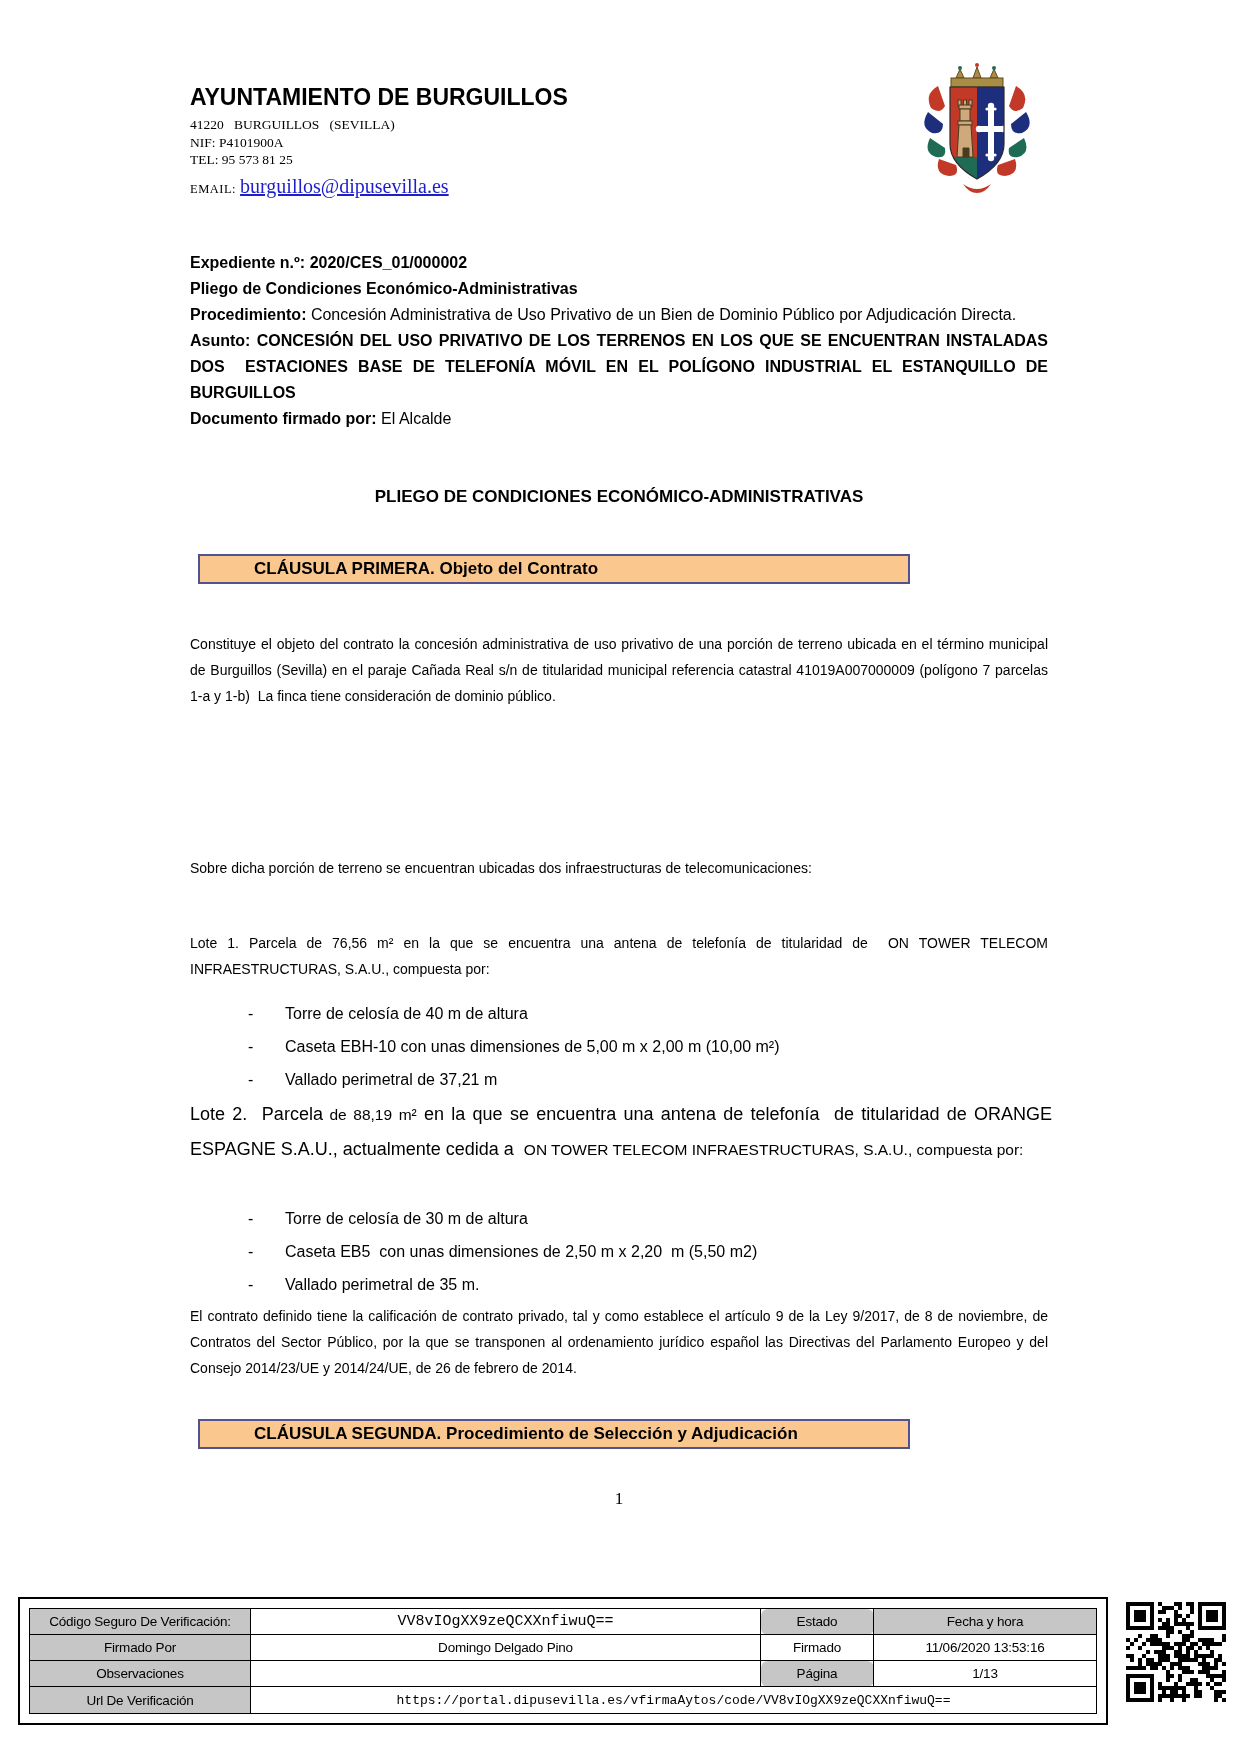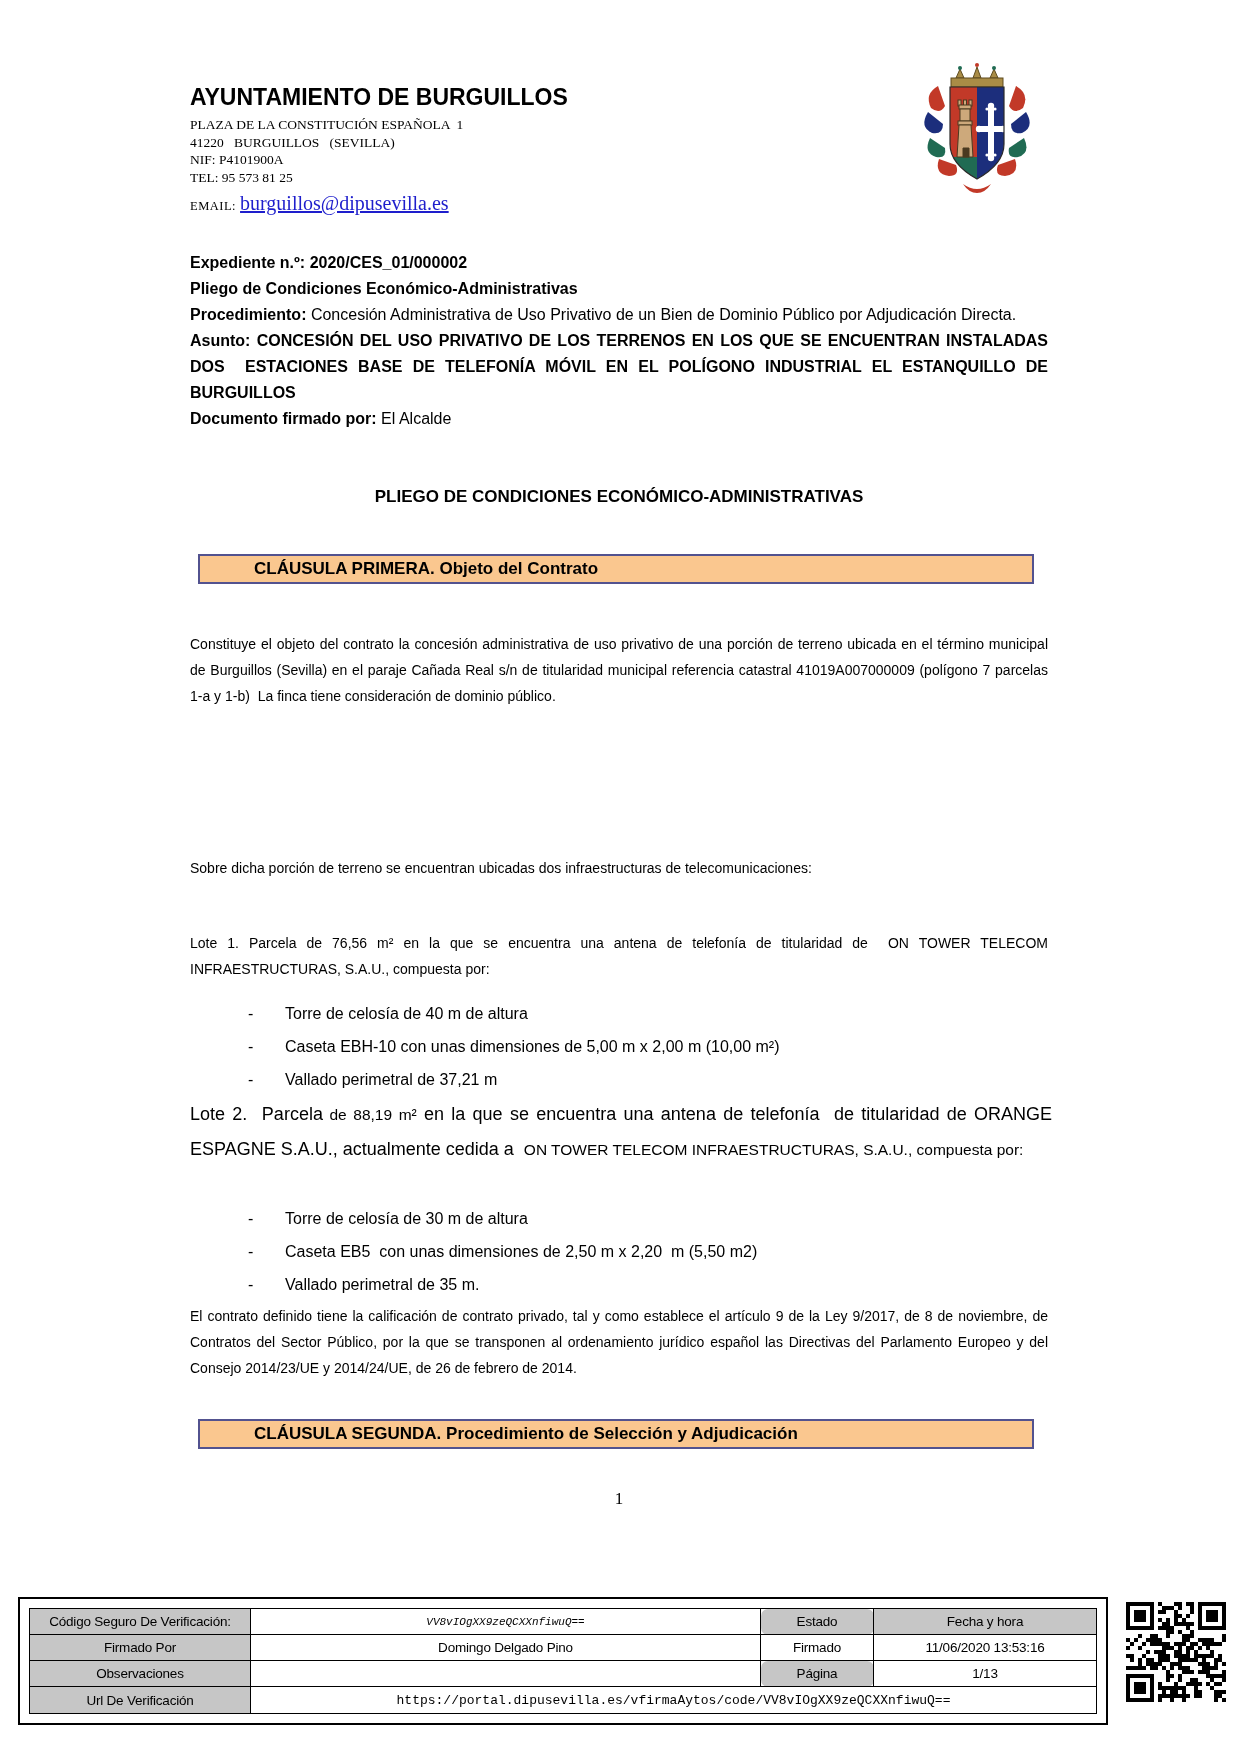--- a/index.html
+++ b/index.html
@@ -17,21 +17,21 @@
   .logo{position:absolute;left:918px;top:60px;}
 
   
   .case{position:absolute;left:190px;top:250px;width:858px;font-size:16px;line-height:26px;text-align:justify;}
   .case p{margin:0;}
   .b{font-weight:bold;}
 
   .doc-title{position:absolute;left:190px;top:487px;width:858px;text-align:center;
              font-weight:bold;font-size:17px;}
 
-  .band{position:absolute;left:198px;width:836px;height:30px;background:#FAC78F;
+  .band{position:absolute;left:198px;width:712px;height:30px;background:#FAC78F;
         border:2px solid #52528F;box-sizing:border-box;display:flex;align-items:center;
         padding-left:54px;font-weight:bold;font-size:17px;}
   .band1{top:554px;}
   .band2{top:1419px;}
 
   .para{position:absolute;left:190px;width:858px;font-size:14px;line-height:26px;
         text-align:justify;margin:0;}
   .p1{top:631px;} .p2{top:776px;} .p3{top:855px;} .p4{top:930px;} .p5{top:1303px;}
 
   .blist{position:absolute;left:190px;width:858px;list-style:none;margin:0;padding:0;
@@ -53,35 +53,34 @@
           border:2px solid #000;box-sizing:border-box;padding:9px;background:#fff;}
   .ftable{width:100%;height:100%;border-collapse:collapse;font-size:13.5px;letter-spacing:-0.2px;}
   .ftable td{border:1px solid #000;padding:0 6px;vertical-align:middle;}
   .ftable tr{height:26px;}
   .ftable tr.tall{height:auto;}
   .lab{background:#C6C6C6;text-align:center;width:208px;}
   .lab-sm{background:#C6C6C6;text-align:center;width:100px;border-radius:7px;}
   .val{text-align:center;}
   .cen{text-align:center;}
   .fecha-col{width:210px;}
-  .mono{font-family:"Liberation Mono",monospace;font-size:11px;text-align:center;letter-spacing:0;font-style:italic;}
+  .mono{font-family:"Liberation Mono",monospace;font-size:15px;text-align:center;letter-spacing:0;}
   .urlcell{font-family:"Liberation Mono",monospace;font-size:13px;text-align:center;
            letter-spacing:0;padding-bottom:14px;}
 
   .qr{position:absolute;left:1126px;top:1602px;width:100px;height:100px;}
 </style>
 </head>
 <body>
 
 <div class="page">
 
   <div class="hdr">
     <h1 class="org">AYUNTAMIENTO DE BURGUILLOS</h1>
     <div class="addr">
-      <div>PLAZA DE LA CONSTITUCIÓN ESPAÑOLA &nbsp;1</div>
       <div>41220 &nbsp; BURGUILLOS &nbsp; (SEVILLA)</div>
       <div>NIF: P4101900A</div>
       <div>TEL: 95 573 81 25</div>
     </div>
     <div class="email-row">
       <span class="email-label">EMAIL:</span>
       <a class="email-link" href="#">burguillos@dipusevilla.es</a>
     </div>
   </div>
 

